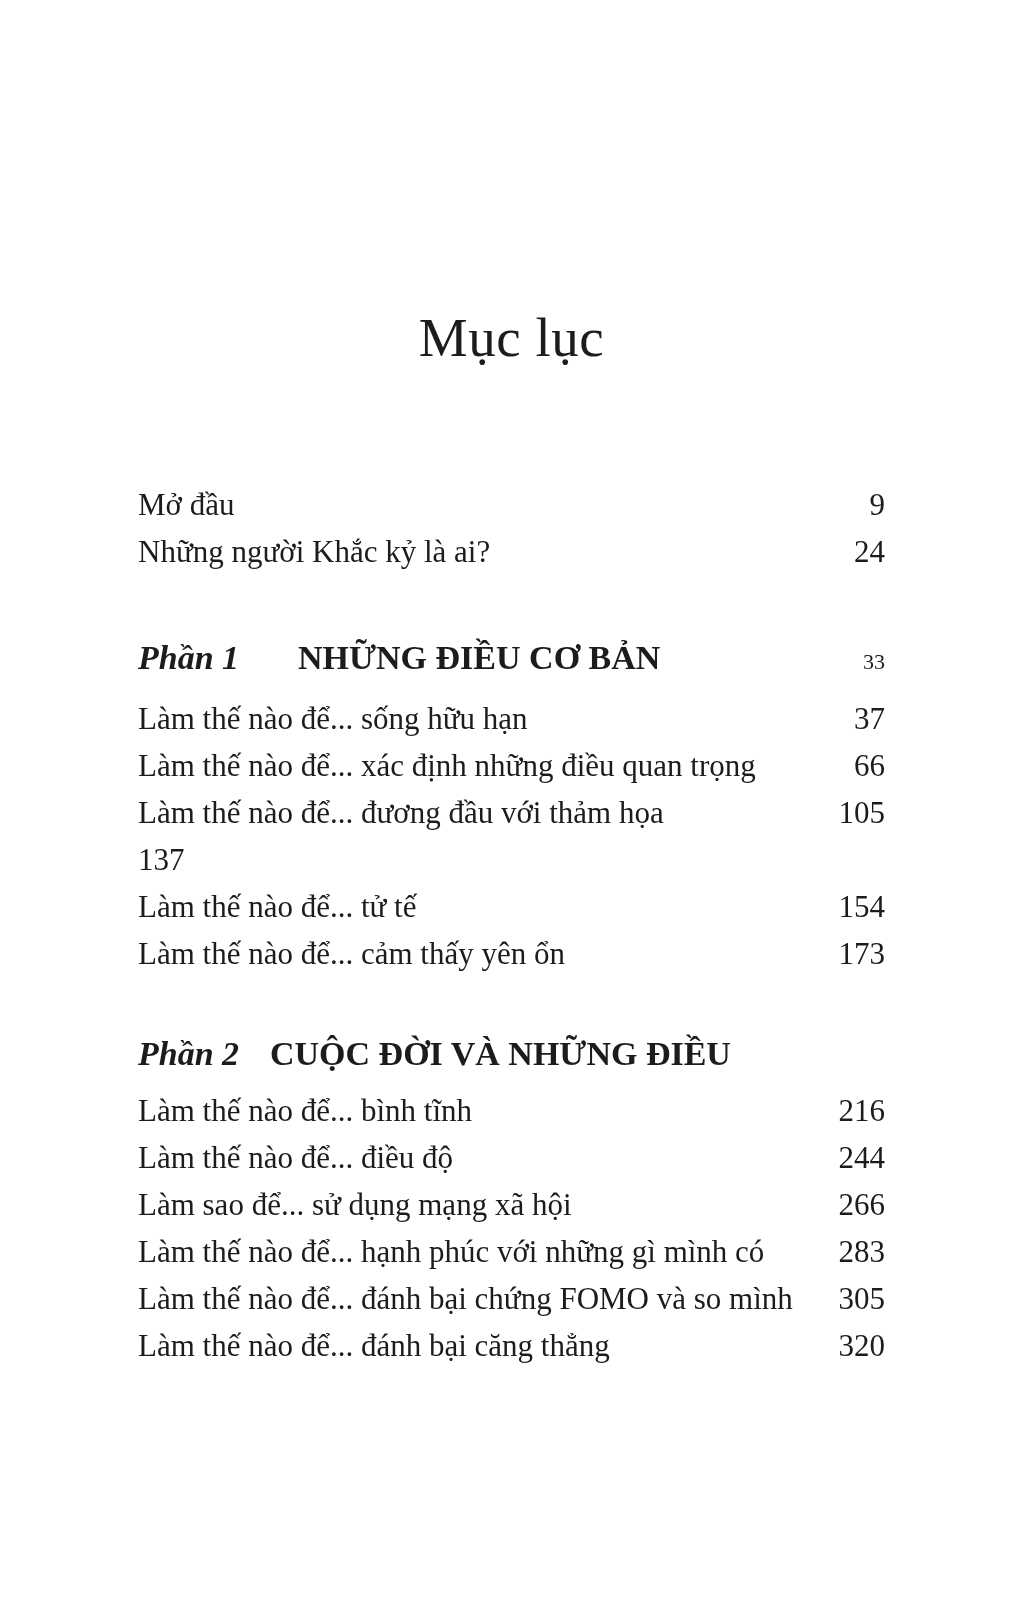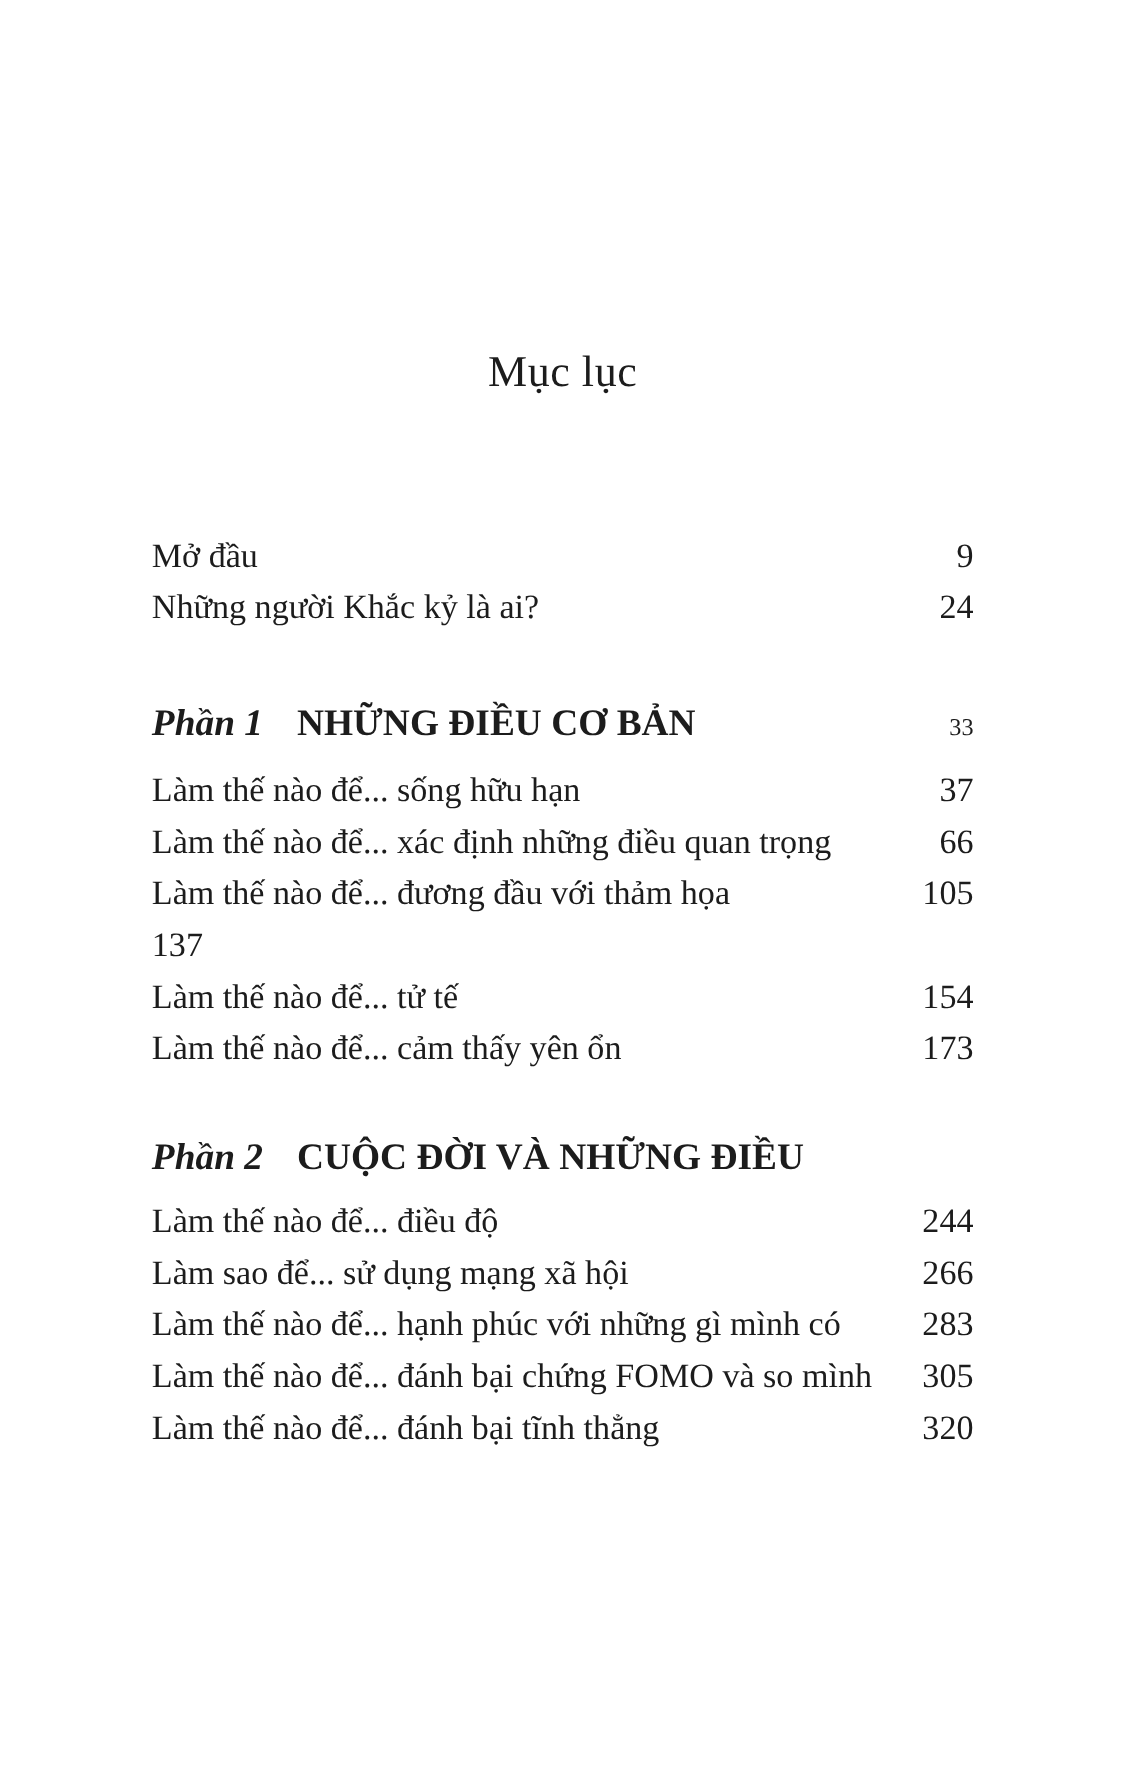--- a/index.html
+++ b/index.html
@@ -16,21 +16,21 @@
     overflow: hidden;
   }
   .content {
     position: absolute;
     left: 138px;
     top: 0;
     width: 747px;
   }
   .page-title {
     font-weight: normal;
-    font-size: 40px;
+    font-size: 55px;
     line-height: 75px;
     text-align: center;
     margin: 300px 0 0 0;
     letter-spacing: 0.5px;
     font-family: Liberation Serif, serif;
   }
   .front-list { margin-top: 106px; }
   .toc-row {
     display: flex;
     justify-content: space-between;
@@ -59,21 +59,21 @@
     align-items: baseline;
     gap: 14px;
     line-height: 53px;
     white-space: nowrap;
   }
   .part-page {
     font-weight: normal;
     font-size: 22px;
     flex-shrink: 0;
   }
-  .part-heading-1 { margin-top: 56px; }
+  .part-heading-1 { margin-top: 56px; gap: 28px; }
   .part-heading-2 { margin-top: 50px; }
   .section-items { margin-top: 7px; }
 </style>
 </head>
 <body>
 
 <div class="content">
 
   <h1 class="page-title">Mục lục</h1>
 
@@ -129,34 +129,38 @@
     <div class="part-lines">
       <div class="part-line">
         <span>CUỘC ĐỜI VÀ NHỮNG ĐIỀU</span>
         <span class="part-page"></span>
       </div>
     </div>
   </div>
 
   <div class="section-items">
     <div class="toc-row">
+      <span>Làm thế nào để... bình tĩnh</span>
+      <span class="pagenum">216</span>
+    </div>
+    <div class="toc-row">
       <span>Làm thế nào để... điều độ</span>
       <span class="pagenum">244</span>
     </div>
     <div class="toc-row">
       <span>Làm sao để... sử dụng mạng xã hội</span>
       <span class="pagenum">266</span>
     </div>
     <div class="toc-row">
       <span>Làm thế nào để... hạnh phúc với những gì mình có</span>
       <span class="pagenum">283</span>
     </div>
     <div class="toc-row">
       <span>Làm thế nào để... đánh bại chứng FOMO và so mình</span>
       <span class="pagenum">305</span>
     </div>
     <div class="toc-row">
-      <span>Làm thế nào để... đánh bại tĩnh thẳng</span>
+      <span>Làm thế nào để... đánh bại căng thẳng</span>
       <span class="pagenum">320</span>
     </div>
   </div>
 
 </div>
 
 </body></html>

